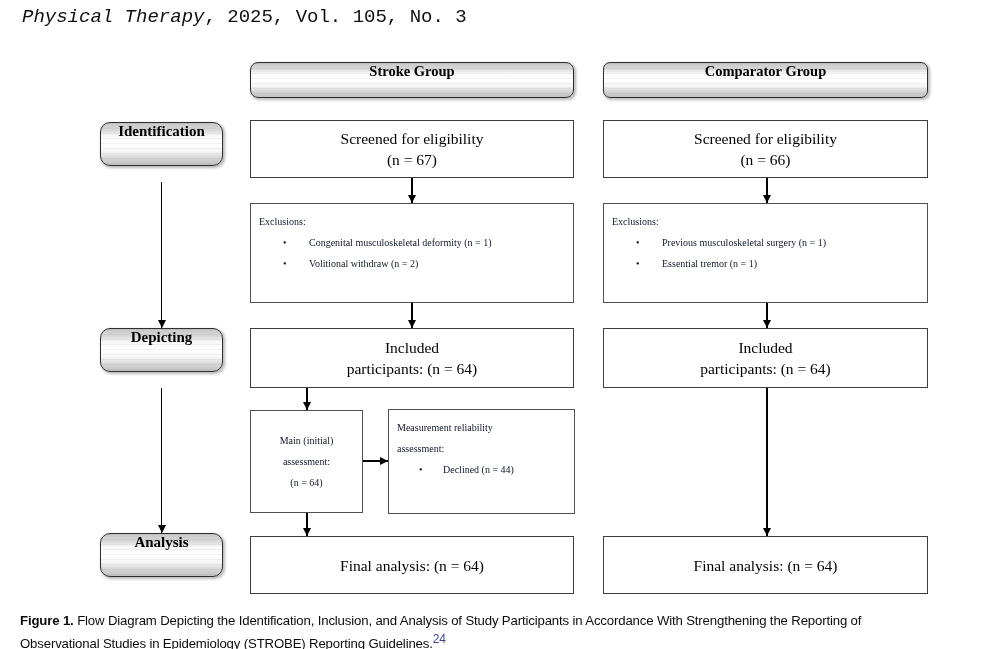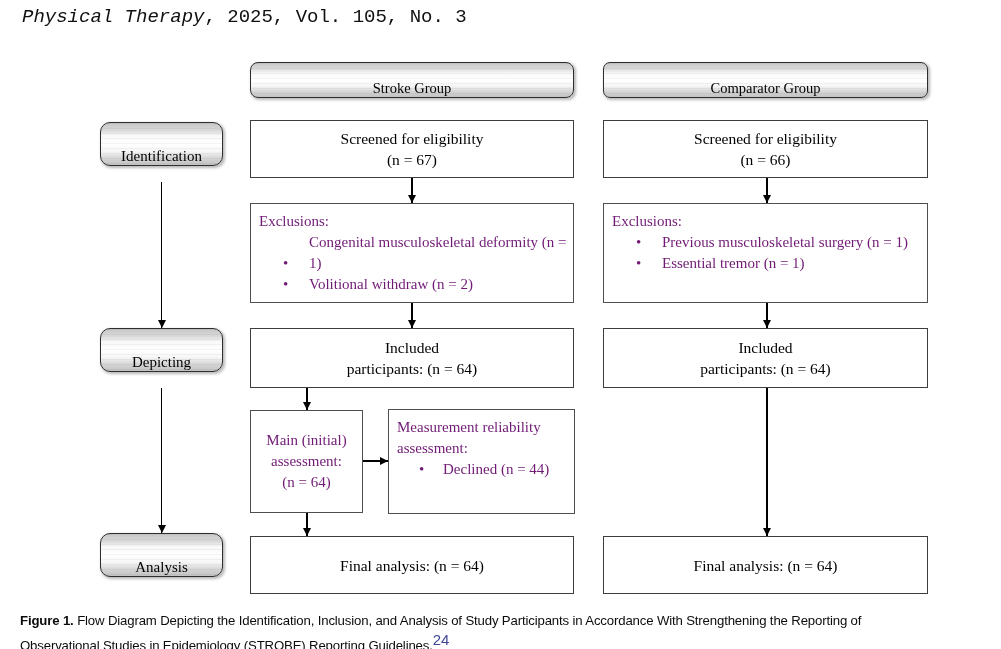--- a/index.html
+++ b/index.html
@@ -14,38 +14,38 @@
   .journal-line .it { font-style:italic; }
 
   
   .stage-box, .group-header {
     position:absolute; box-sizing:border-box;
     border:1.4px solid #2e2e2e; border-radius:10px;
     background:
       repeating-linear-gradient(180deg, rgba(0,0,0,0.045) 0 1px, rgba(255,255,255,0) 1px 5px),
       linear-gradient(180deg, #c7c7c7 0%, #dadada 18%, #f8f8f8 30%, #ffffff 50%, #f6f6f6 68%, #d8d8d8 82%, #c2c2c2 100%);
     box-shadow:1.5px 1.5px 3px rgba(0,0,0,0.28);
-    display:flex; align-items:flex-end; justify-content:center;
-    font-weight:normal; color:#000;
+    display:flex; align-items:flex-start; justify-content:center;
+    font-weight:bold; color:#000;
   }
   .stage-box { left:100px; width:123px; height:44px; font-size:15px; }
   .group-header { height:36px; border-radius:8px; font-size:14.5px; }
 
   
   .box {
     position:absolute; box-sizing:border-box; background:#ffffff;
     border:1.5px solid #3d3d3d; color:#000;
     font-size:15.5px; line-height:21px;
     display:flex; flex-direction:column; align-items:center; justify-content:center;
     text-align:center;
   }
   .box.muted {
-    color:#701a75; border-color:#4f4f4f;
+    color:#0f172a; border-color:#4f4f4f;
     align-items:stretch; justify-content:flex-start; text-align:left;
-    font-size:15px; line-height:21px; padding:7px 6px 6px 8px;
+    font-size:10px; line-height:21px; padding:7px 6px 6px 8px;
   }
   .box.muted.centered { align-items:center; justify-content:center; text-align:center; padding:6px 4px; }
 
   .bullet { display:flex;align-items:flex-end; }
   .bullet::before { content:"\2022"; flex:0 0 auto; margin-left:24px; width:26px; }
   .bullet.tight::before { margin-left:22px; width:24px; }
 
   
   .varrow { position:absolute; width:1.5px; background:#000; }
   .varrow::after {
@@ -59,21 +59,21 @@
     border-top:4.5px solid transparent; border-bottom:4.5px solid transparent;
     border-left:8px solid #000;
   }
 
   .caption {
     position:absolute; left:20px; top:611px; width:975px;
     font-family:"Liberation Sans", sans-serif; font-size:13.2px; line-height:19px;
     letter-spacing:-0.15px; color:#0c0c0c; white-space:nowrap;
   }
   .caption b { font-weight:bold; }
-  .caption sup { font-size:15px; color:#3f4796; }
+  .caption sup { font-size:12px; color:#3f4796; }
 </style>
 </head>
 <body>
 
 <div class="page">
 
   <div class="journal-line">
     <span class="it">Physical Therapy</span><span>, 2025, Vol. 105, No. 3</span>
   </div>
 

